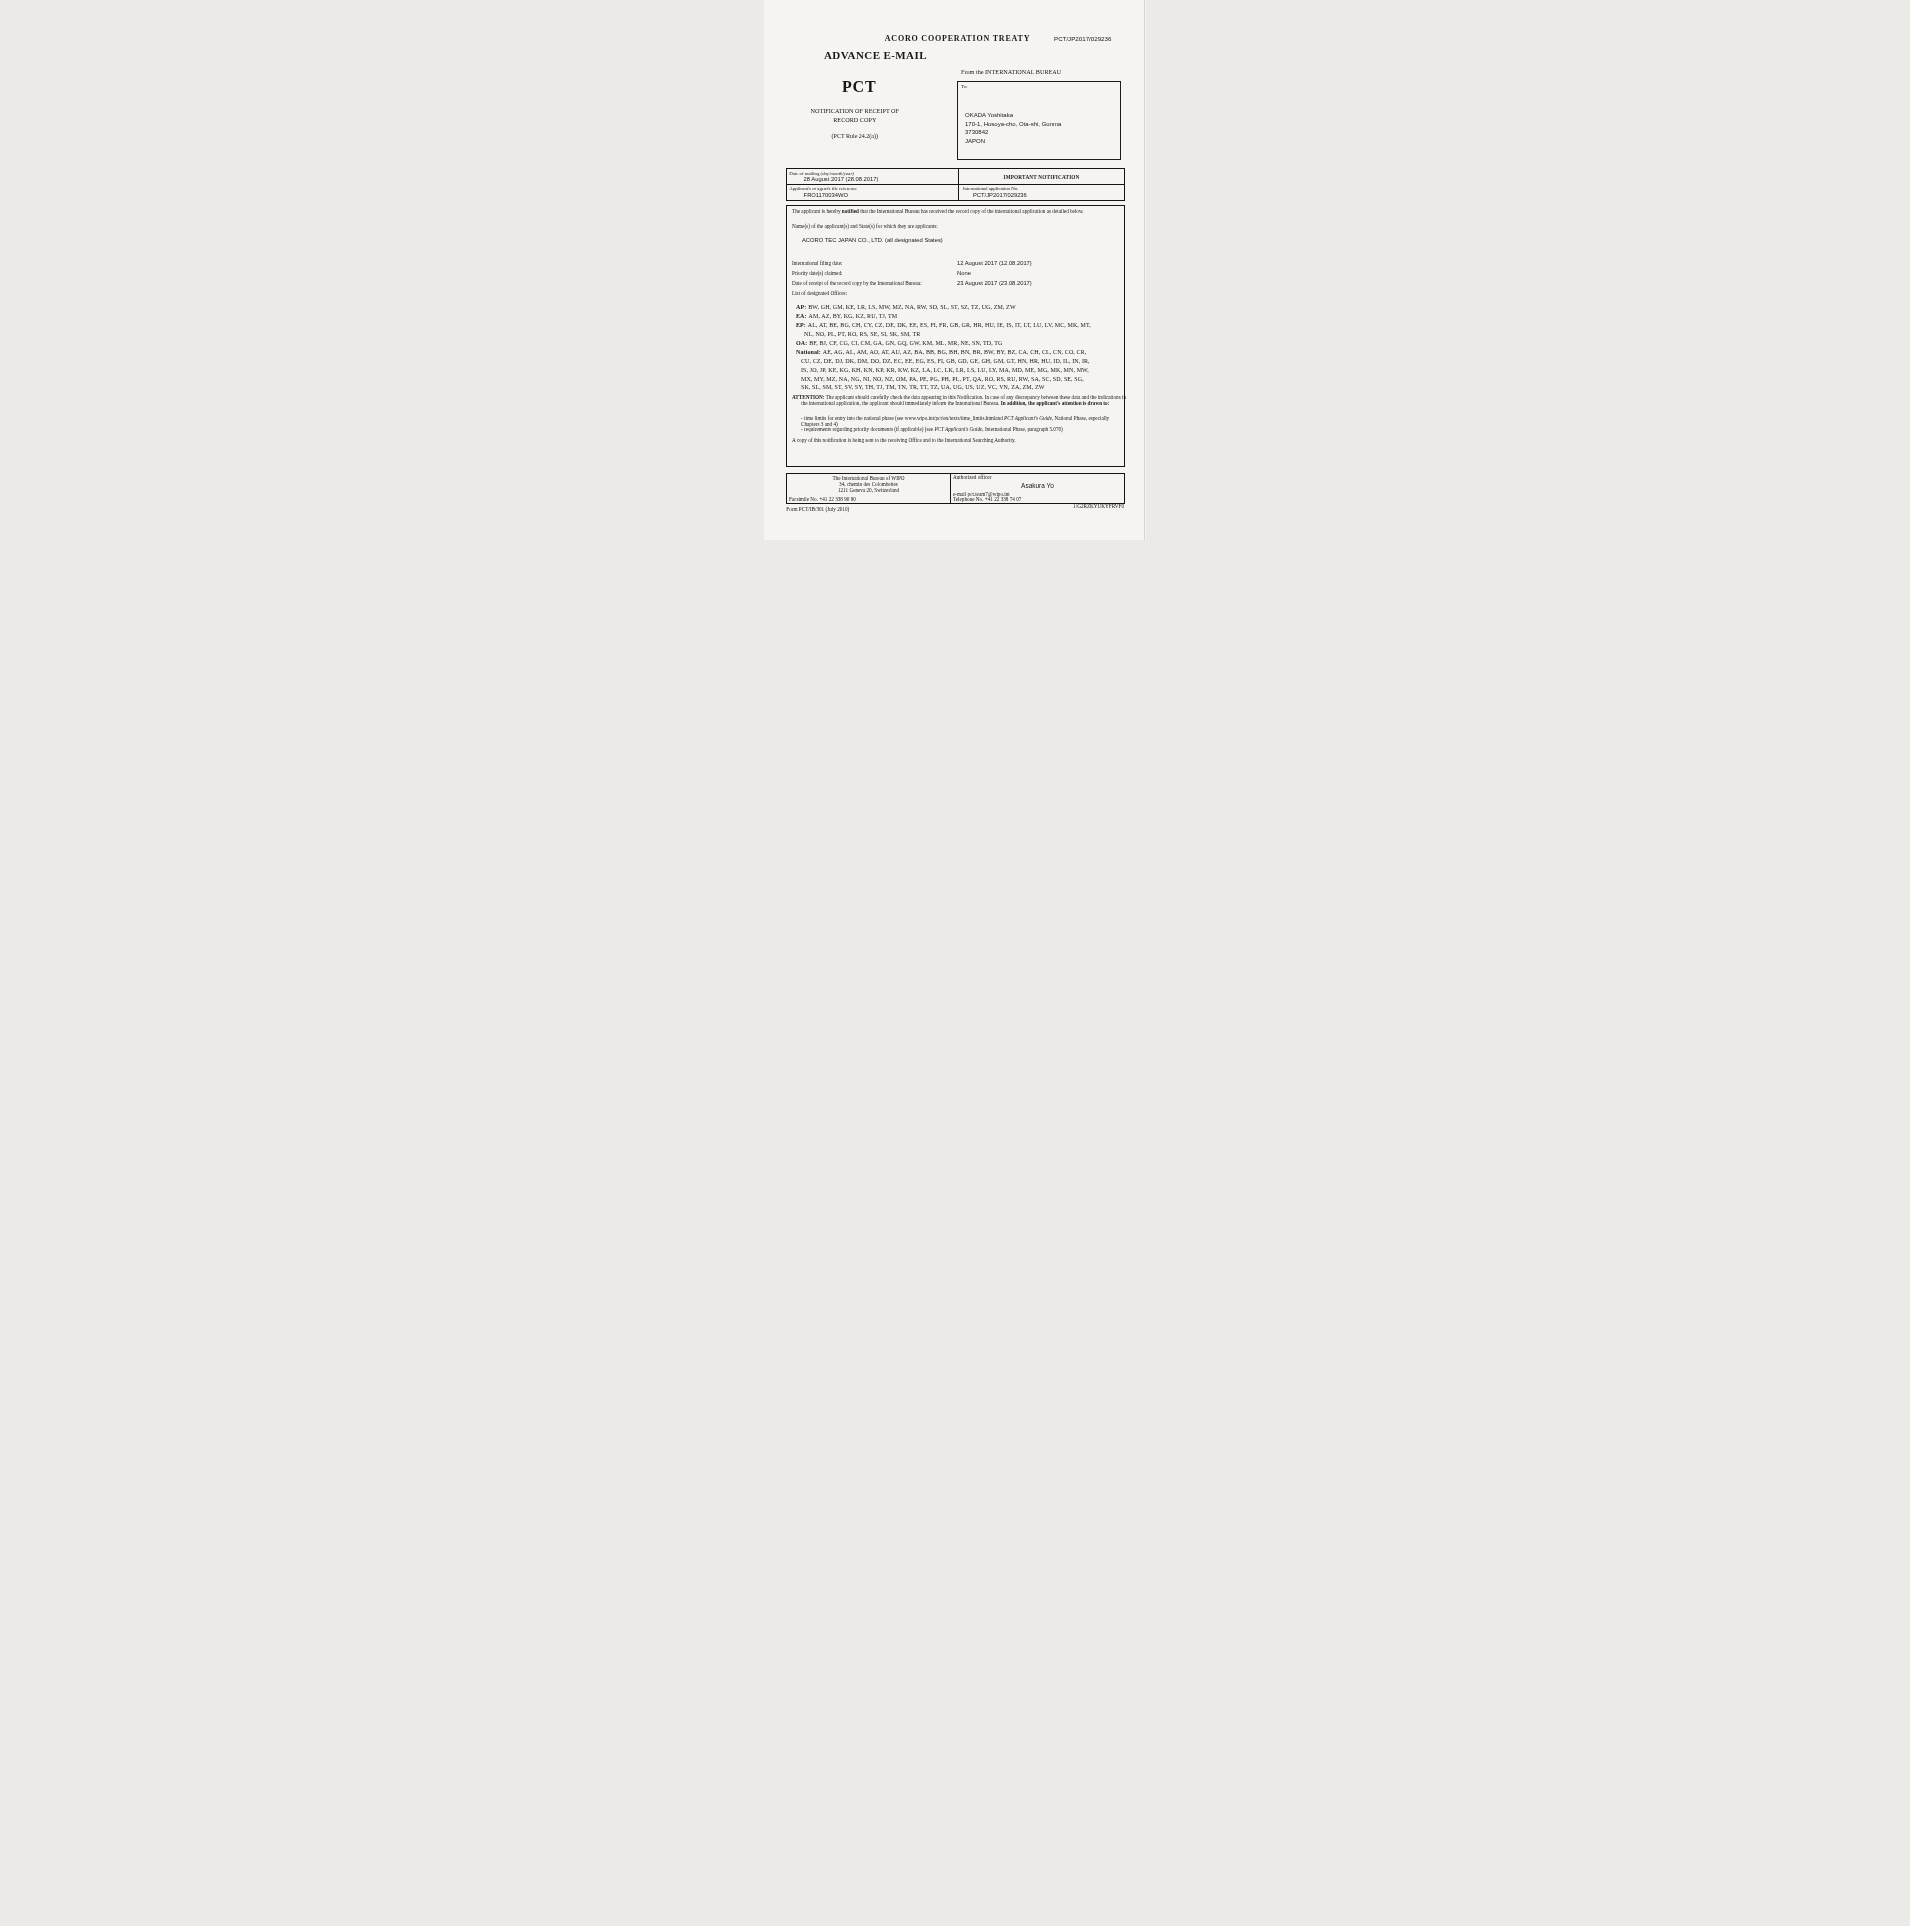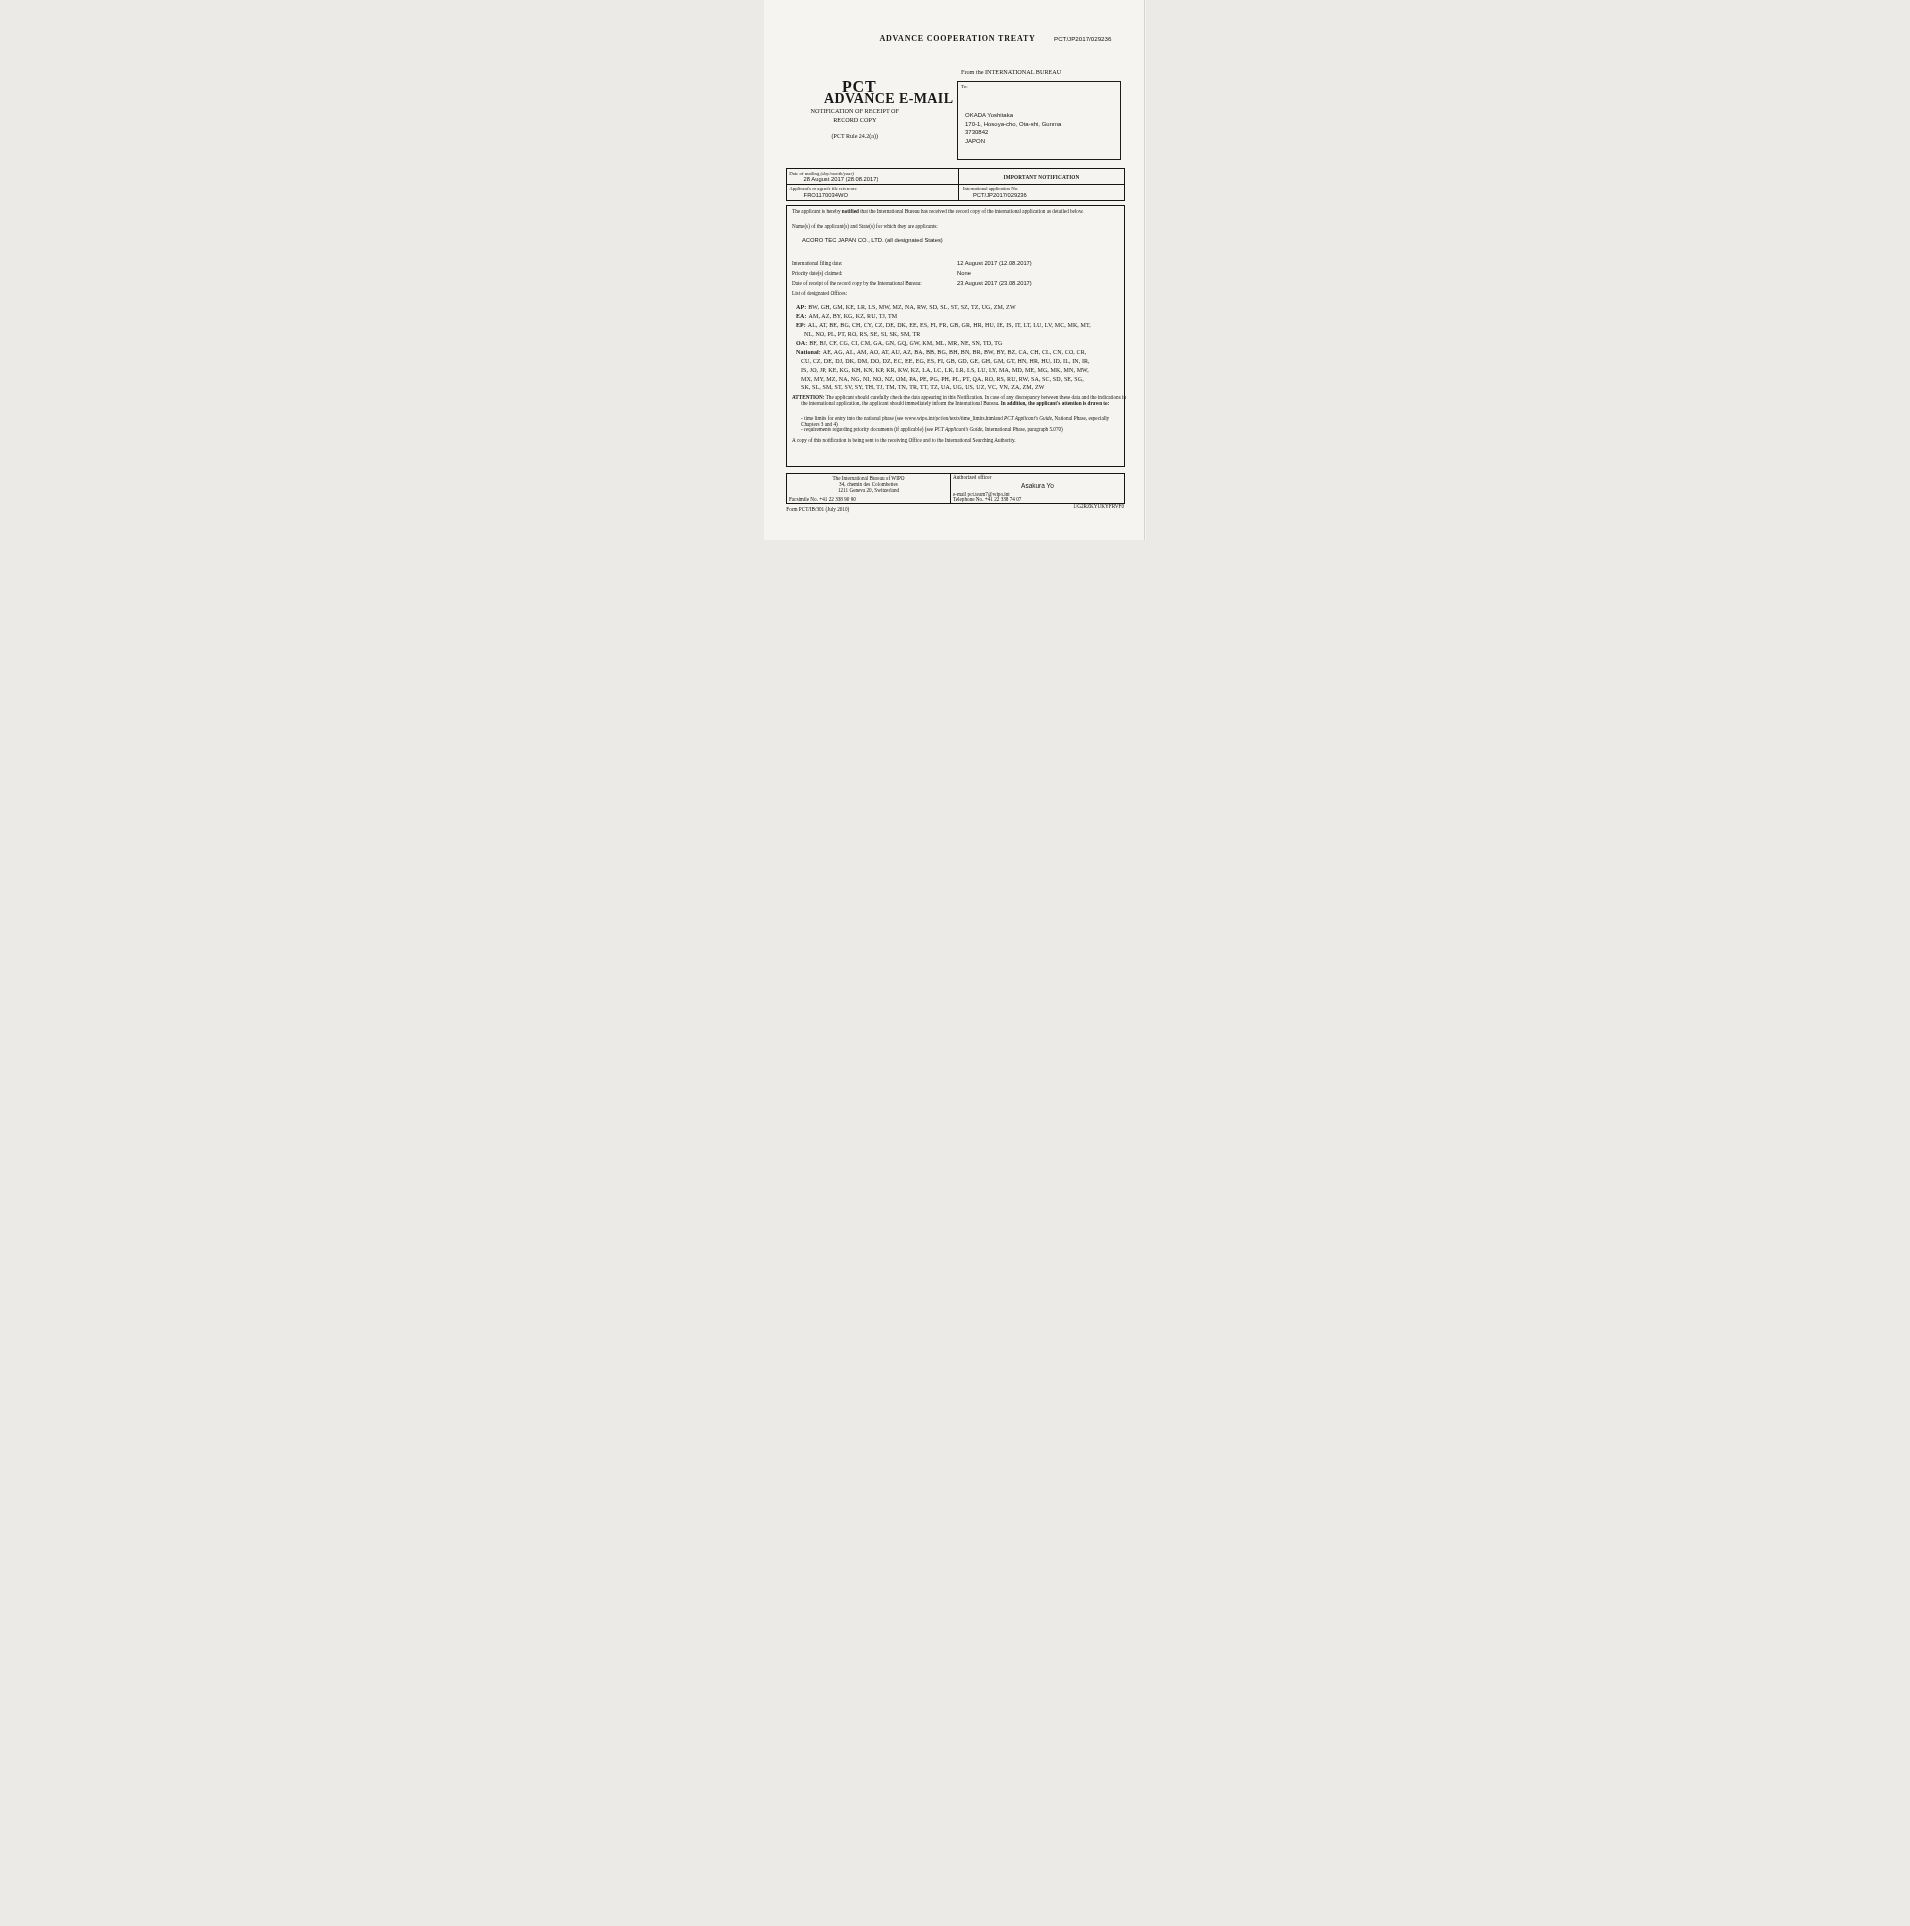--- a/index.html
+++ b/index.html
@@ -28,24 +28,24 @@
   .body-text{font-size:5.2px;}
   .codes{font-size:6px;letter-spacing:0.1px;}
   .codes .b{margin-right:1.9px;}
   .scan-edge{position:absolute;right:0.8px;top:0;bottom:0;width:0.8px;background:#d6d4d0;}
 </style>
 </head>
 <body>
 
 <div class="page">
 
-  <div class="abs b center" style="left:45px;top:34px;width:297px;font-size:8px;letter-spacing:0.8px;">ADVANCE COOPERATION TREATY</div>
+  <div class="abs b center" style="left:45px;top:34px;width:297px;font-size:8px;letter-spacing:0.8px;">ACORO COOPERATION TREATY</div>
   <div class="abs sans" style="left:290px;top:35px;font-size:6.2px;">PCT/JP2017/029236</div>
 
-  <div class="abs b" style="left:60px;top:49px;font-size:14px;letter-spacing:0.4px;margin-top:42px;">ADVANCE E-MAIL</div>
+  <div class="abs b" style="left:60px;top:49px;font-size:11px;letter-spacing:0.4px;">ADVANCE E-MAIL</div>
 
   <div class="abs" style="left:197px;top:68px;font-size:6.2px;">From the INTERNATIONAL BUREAU</div>
 
   <div class="abs b" style="left:78px;top:78px;font-size:16px;letter-spacing:0.8px;">PCT</div>
   <div class="abs center" style="left:22.3px;top:107px;width:137px;font-size:6.2px;">NOTIFICATION OF RECEIPT OF</div>
   <div class="abs center" style="left:22.3px;top:116px;width:137px;font-size:6.2px;">RECORD COPY</div>
   <div class="abs center" style="left:22.3px;top:133px;width:137px;font-size:6px;">(PCT Rule 24.2(a))</div>
 
   <div class="box" style="left:193px;top:81px;width:162px;height:77px;"></div>
   <div class="abs" style="left:197px;top:84px;font-size:5px;">To:</div>

